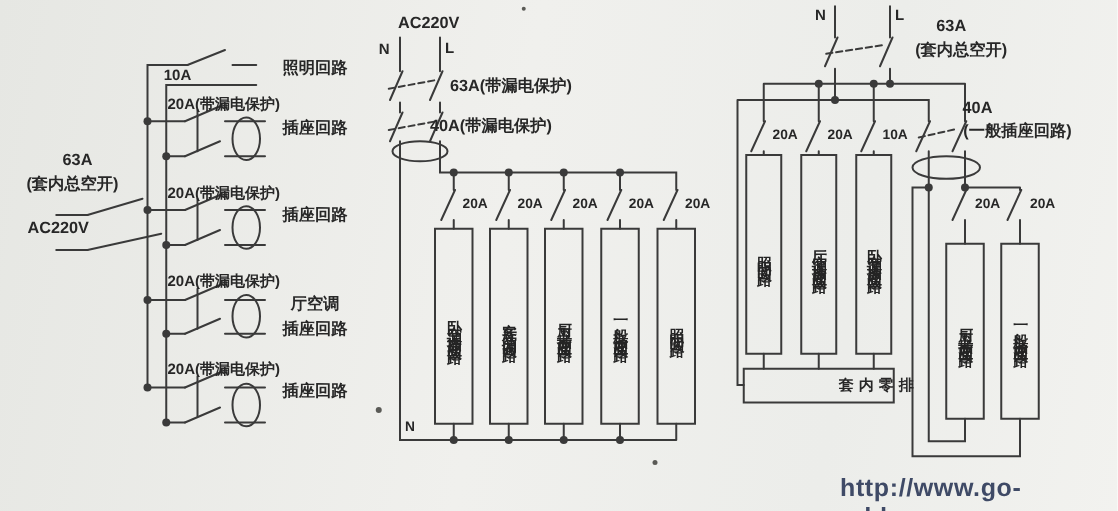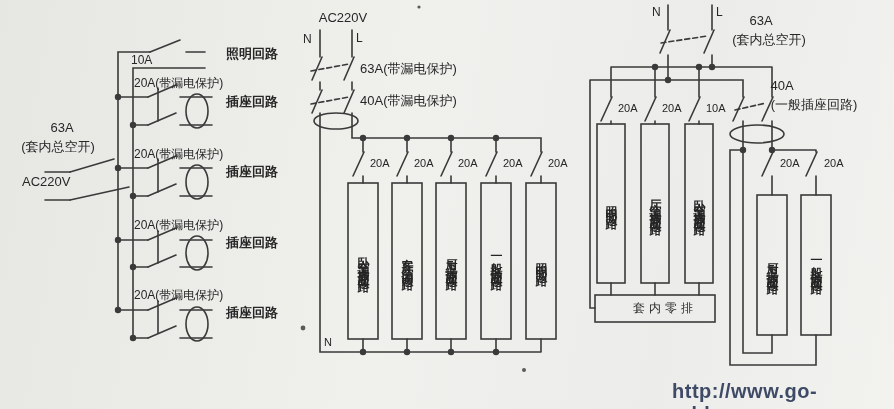--- a/index.html
+++ b/index.html
@@ -3,21 +3,21 @@
 <meta charset="utf-8">
 <style>
   html,body{margin:0;padding:0;}
   body{font-family:"Liberation Sans","DejaVu Sans",sans-serif;}
   #stage{
     position:relative;width:894px;height:409px;overflow:hidden;
     background:linear-gradient(100deg,#e6e7e3 0%,#f0f0ed 45%,#ecedea 75%,#f2f2ef 100%);
     color:#2b2b2b;
   }
   svg{position:absolute;left:0;top:0;}
-  .lbl{position:absolute;font-weight:normal;color:#272727;white-space:nowrap;}
+  .lbl{position:absolute;font-weight:bold;color:#272727;white-space:nowrap;}
   .f13{font-size:13px;} .f12{font-size:12px;} .f11{font-size:11px;text-align:center;}
   .ctr{text-align:center;white-space:normal;}
   .name2{position:absolute;left:212px;width:80px;text-align:center;font-weight:bold;
          font-size:13px;line-height:20px;color:#272727;}
   .name2 span{display:block;}
   .vbox{position:absolute;display:flex;align-items:center;justify-content:center;
         writing-mode:vertical-lr;text-orientation:upright;font-weight:bold;
         font-size:12px;letter-spacing:4px;color:#242424;}
   .watermark{position:absolute;left:672px;top:380px;font-size:20px;font-weight:bold;
              color:#3f4a66;letter-spacing:0.5px;}
@@ -149,31 +149,32 @@
       <span>照明回路</span>
       <span></span>
     </div>
   <div class="name2" style="top:92px;">
       <span>插座回路</span>
     </div>
   <div class="name2" style="top:162px;">
       <span>插座回路</span>
     </div>
   <div class="name2" style="top:233px;">
+      <span>厅空调</span>
       <span>插座回路</span>
     </div>
   <div class="name2" style="top:303px;">
       <span>插座回路</span>
     </div>
 
   <div class="lbl f13 ctr" style="left:312px;top:10px;width:62px;">AC220V</div>
   <div class="lbl f12" style="left:303px;top:32px;">N</div>
   <div class="lbl f12" style="left:356px;top:31px;">L</div>
   <div class="lbl f13" style="left:360px;top:60px;">63A(带漏电保护)</div>
-  <div class="lbl f13" style="left:360px;top:92px;text-align:center;">40A(带漏电保护)</div>
+  <div class="lbl f13" style="left:344px;top:92px;text-align:center;">40A(带漏电保护)</div>
   <div class="lbl f11" style="left:324px;top:336px;">N</div>
 
   <div class="lbl f11" style="left:370px;top:157px;">20A</div>
   <div class="lbl f11" style="left:414px;top:157px;">20A</div>
   <div class="lbl f11" style="left:458px;top:157px;">20A</div>
   <div class="lbl f11" style="left:503px;top:157px;">20A</div>
   <div class="lbl f11" style="left:548px;top:157px;">20A</div>
 
   <div class="vbox" style="left:349px;top:186px;width:28px;height:150px;">卧空调插座回路</div>
   <div class="vbox" style="left:393px;top:186px;width:28px;height:150px;">客厅空调回路</div>
@@ -193,16 +194,16 @@
   <div class="lbl f11" style="left:706px;top:102px;">10A</div>
   <div class="lbl f11" style="left:780px;top:157px;">20A</div>
   <div class="lbl f11" style="left:824px;top:157px;">20A</div>
 
   <div class="vbox" style="left:597px;top:127px;width:28px;height:153px;">照明回路</div>
   <div class="vbox" style="left:641px;top:127px;width:28px;height:153px;">厅空调插座回路</div>
   <div class="vbox" style="left:685px;top:127px;width:28px;height:153px;">卧空调插座回路</div>
   <div class="vbox" style="left:757px;top:198px;width:30px;height:134px;">厨卫插座回路</div>
   <div class="vbox" style="left:801px;top:198px;width:30px;height:134px;">一般插座回路</div>
 
-  <div class="lbl f12 ctr" style="left:595px;top:300px;width:140px;letter-spacing:4px;">套内零排</div>
+  <div class="lbl f12 ctr" style="left:595px;top:300px;width:140px;letter-spacing:4px;text-align:right;">套内零排</div>
 
   <div class="watermark">http://www.go-gddq.com</div>
 </div>
 
 </body></html>

